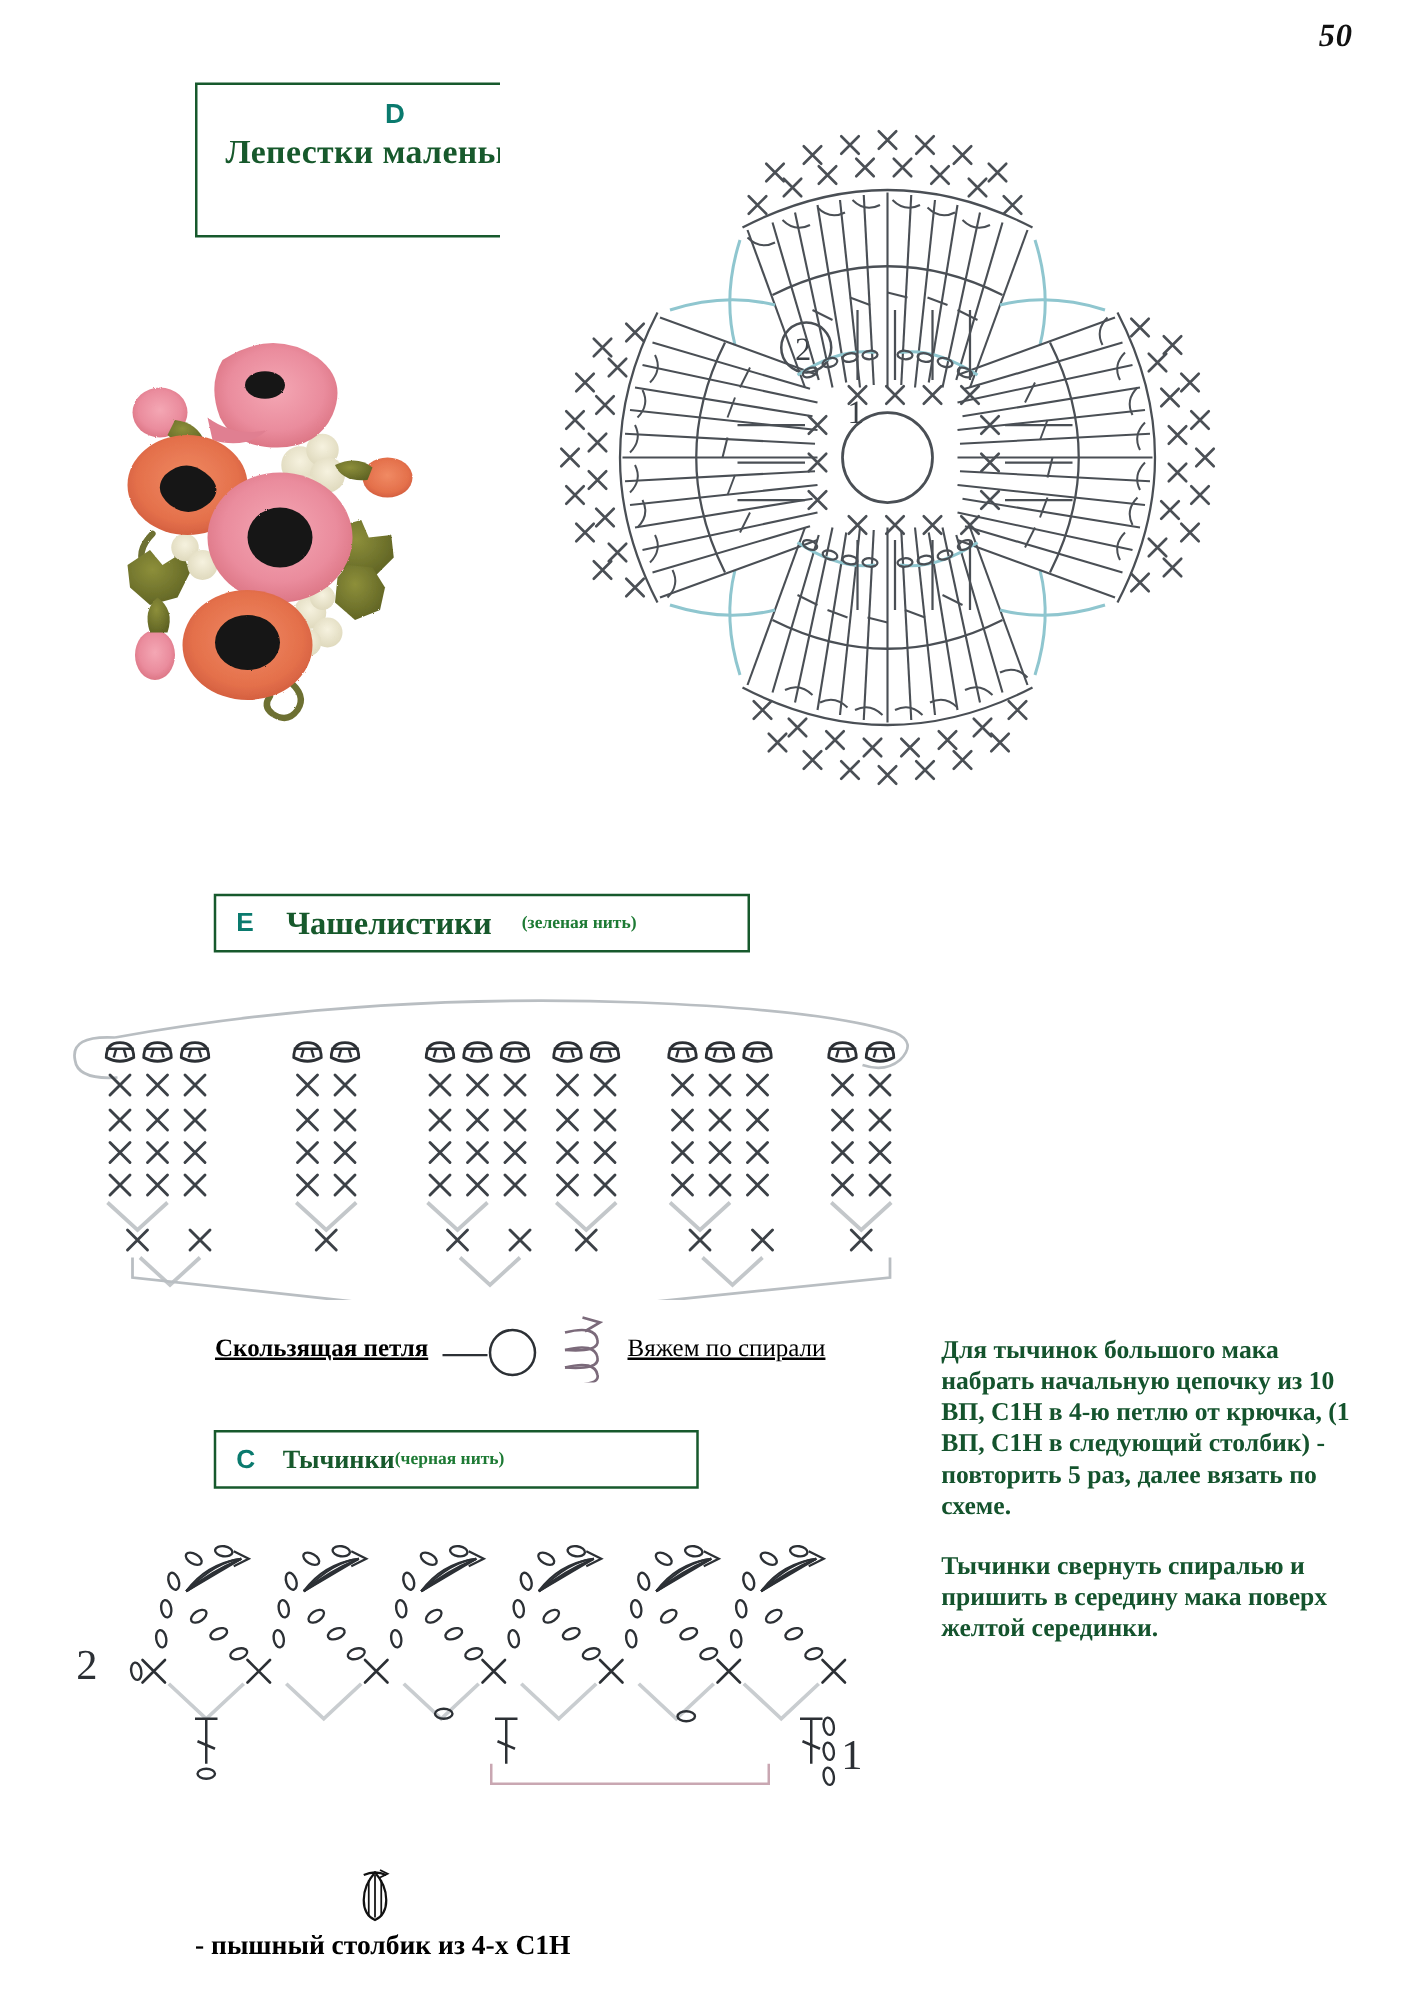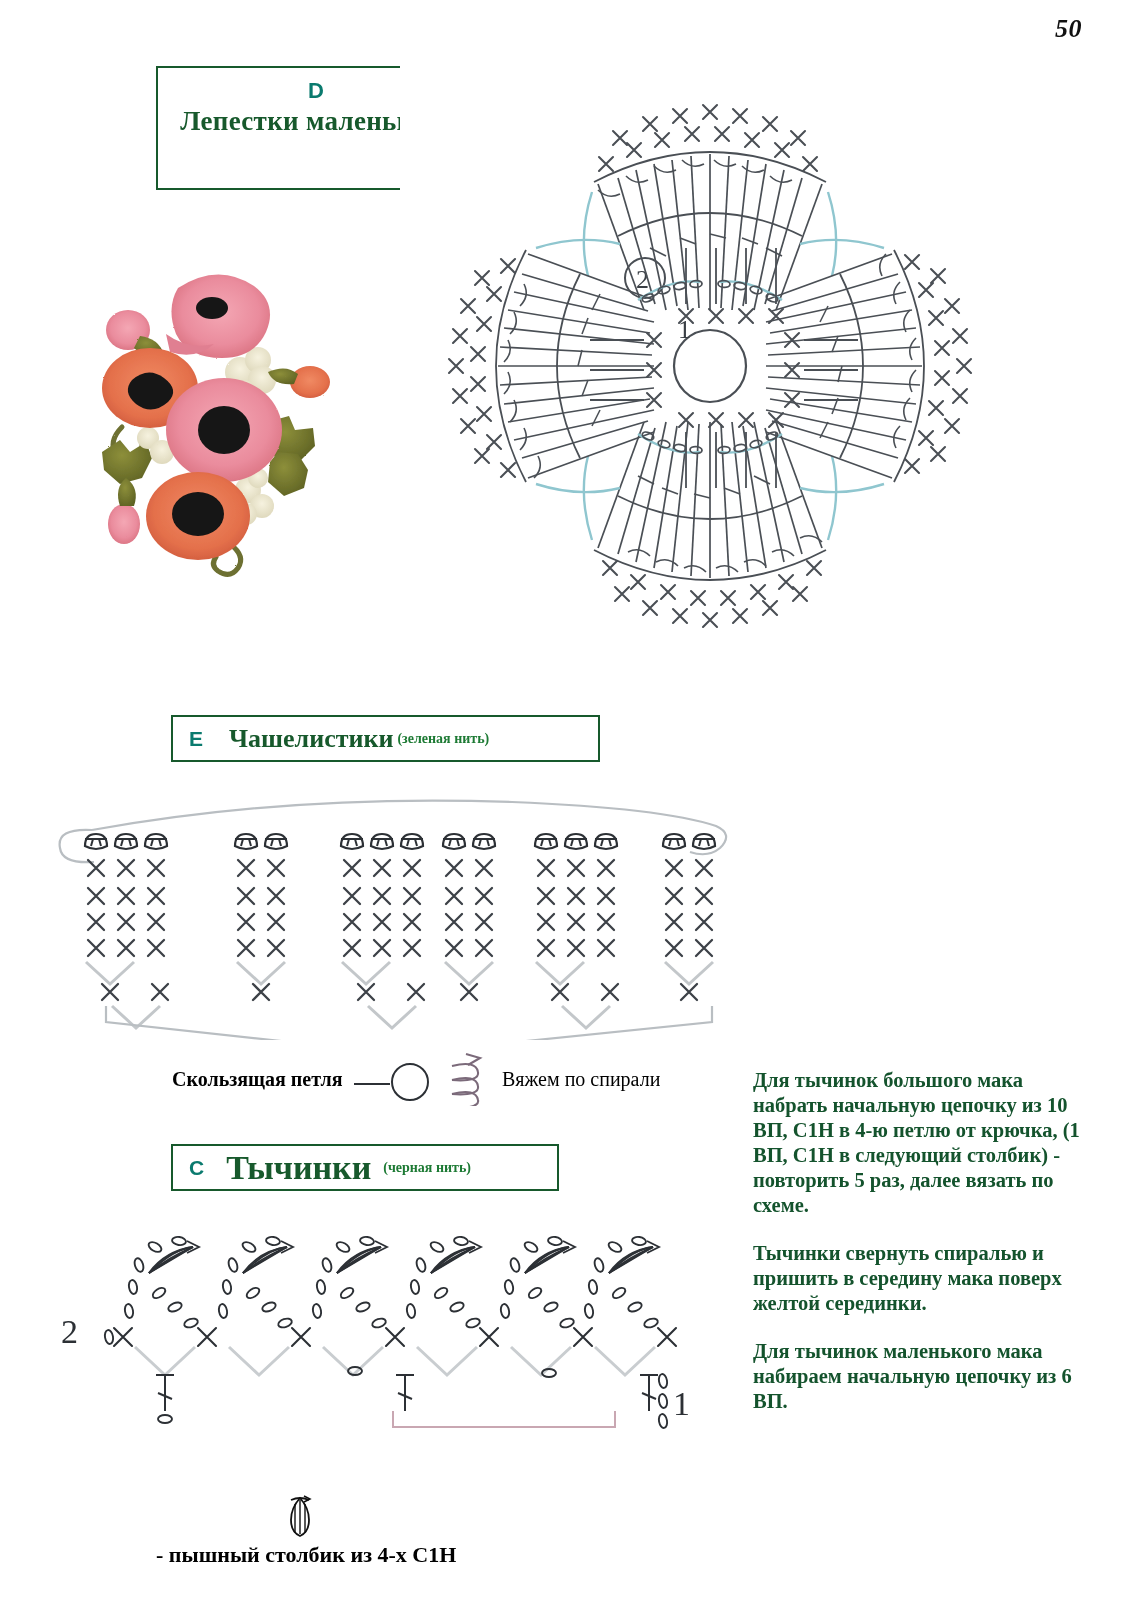--- a/index.html
+++ b/index.html
@@ -68,35 +68,35 @@
   #box-e {
     left: 171px;
     top: 715px;
     width: 429px;
     height: 47px;
     display: flex;
     align-items: center;
     padding-left: 16px;
   }
   #box-e .letter { font-size: 21px; margin-right: 26px; }
-  #box-e .ttl { font-size: 26px; margin-right: 4px; }
+  #box-e .ttl { font-size: 26px; margin-right: 24px; }
   #box-e .sub { font-size: 14px; }
 
   
   #box-c {
     left: 171px;
     top: 1144px;
     width: 388px;
     height: 47px;
     display: flex;
     align-items: center;
     padding-left: 16px;
   }
   #box-c .letter { font-size: 21px; margin-right: 22px; }
-  #box-c .ttl { font-size: 34px; margin-right: 12px; }
+  #box-c .ttl { font-size: 21px; }
   #box-c .sub { font-size: 14px; }
 
   
   #photo {
     position: absolute;
     left: 62px;
     top: 252px;
     width: 300px;
     height: 330px;
   }
@@ -106,20 +106,21 @@
   #petal-chart { left: 400px; top: 48px; width: 620px; height: 640px; }
   #sepal-chart { left: 48px; top: 770px; width: 700px; height: 270px; }
   #stamen-chart { left: 55px; top: 1215px; width: 650px; height: 250px; }
 
   
   .ilabel {
     position: absolute;
     font-family: "Liberation Serif", serif;
     font-size: 20px;
     color: #000;
+    text-decoration: underline;
   }
   #lbl-sliploop { left: 172px; top: 1068px; font-weight: bold; }
   #lbl-spiral   { left: 502px; top: 1068px; }
 
   #slip-icons { position: absolute; left: 350px; top: 1048px; width: 160px; height: 58px; }
 
   
   #notes {
     position: absolute;
     left: 753px;
@@ -1122,21 +1123,20 @@
         <use href="#o3"></use>
       </g>
 
   <path d="M338 196 L338 212 L560 212 L560 196" fill="none" stroke="#c9a7b2" stroke-width="2"></path>
 </svg>
 </div>
 
 <div id="notes">
   <p>Для тычинок большого мака набрать начальную цепочку из 10 ВП, С1Н в 4-ю петлю от крючка, (1 ВП, С1Н в следующий столбик) - повторить  5 раз, далее вязать по схеме.</p>
   <p>Тычинки свернуть спиралью и пришить в середину мака поверх желтой серединки.</p>
-  <p>Для тычинок маленького мака набираем начальную цепочку из 6 ВП.</p>
 </div>
 
 <div id="legend">
   <span>
     <svg width="26" height="44" viewBox="0 0 26 44" xmlns="http://www.w3.org/2000/svg">
       <path d="M13 4 q-9 10 -9 22 q0 12 9 16 q9 -4 9 -16 q0 -12 -9 -22z" fill="none" stroke="#111" stroke-width="1.8"></path>
       <line x1="13" y1="6" x2="13" y2="40" stroke="#111" stroke-width="1.4"></line>
       <line x1="8" y1="10" x2="8" y2="39" stroke="#111" stroke-width="1.4"></line>
       <line x1="18" y1="10" x2="18" y2="39" stroke="#111" stroke-width="1.4"></line>
       <path d="M4 6 q9 -4 18 0" fill="none" stroke="#111" stroke-width="1.8"></path>

